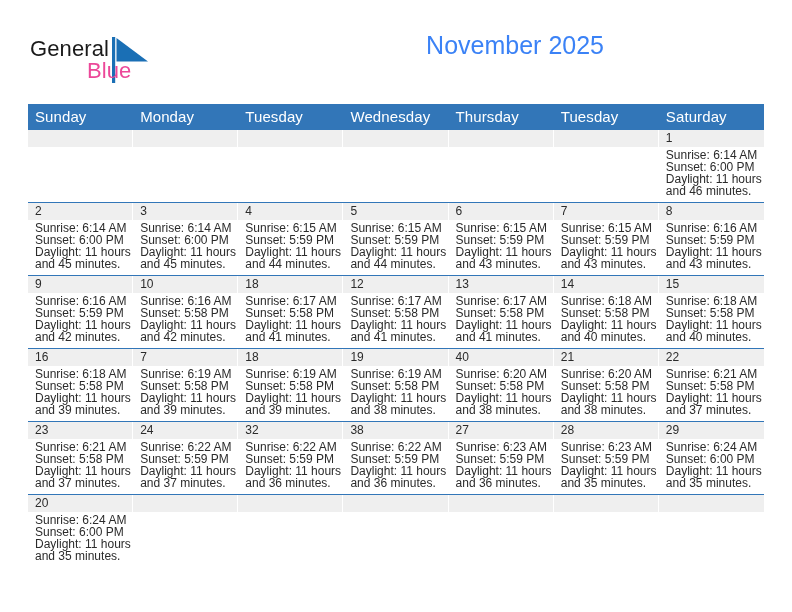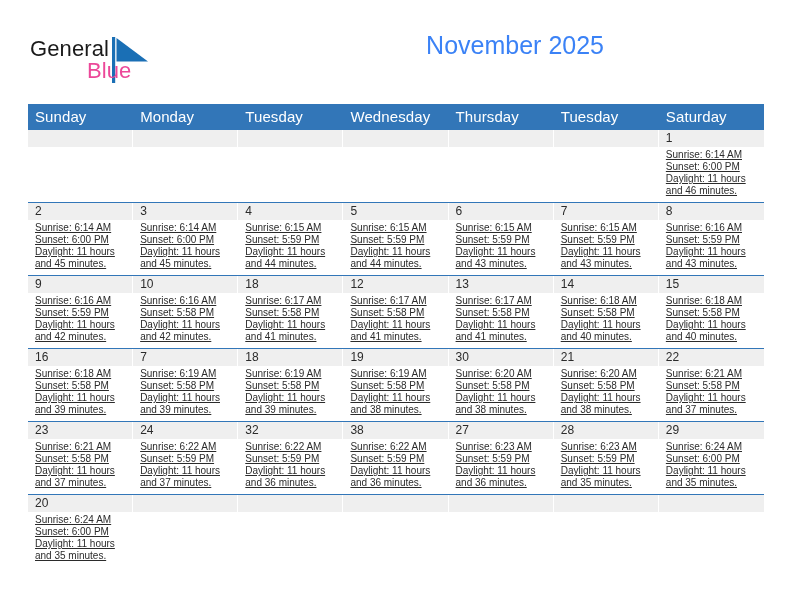--- a/index.html
+++ b/index.html
@@ -136,24 +136,23 @@
     color: #2b2b2b;
     box-sizing: border-box;
     border-right: 1px solid #ffffff;
   }
   .daycell:last-child .daynum-band {
     border-right: none;
   }
 
   .detail {
     padding: 2px 6px 0 7px;
-    font-size: 10px;
+    font-size: 12px;
     line-height: 12.1px;
     color: #2b2b2b;
-    text-decoration: underline;
   }
   .detail div {
     white-space: nowrap;
   }
 
   .row-last .daycell {
     height: 78px;
   }
 </style>
 </head>
@@ -423,21 +422,21 @@
         <td class="daycell">
           <div class="daynum-band">19</div>
           <div class="detail">
             <div>Sunrise: 6:19 AM</div>
             <div>Sunset: 5:58 PM</div>
             <div>Daylight: 11 hours</div>
             <div>and 38 minutes.</div>
           </div>
         </td>
         <td class="daycell">
-          <div class="daynum-band">30</div>
+          <div class="daynum-band">40</div>
           <div class="detail">
             <div>Sunrise: 6:20 AM</div>
             <div>Sunset: 5:58 PM</div>
             <div>Daylight: 11 hours</div>
             <div>and 38 minutes.</div>
           </div>
         </td>
         <td class="daycell">
           <div class="daynum-band">21</div>
           <div class="detail">

